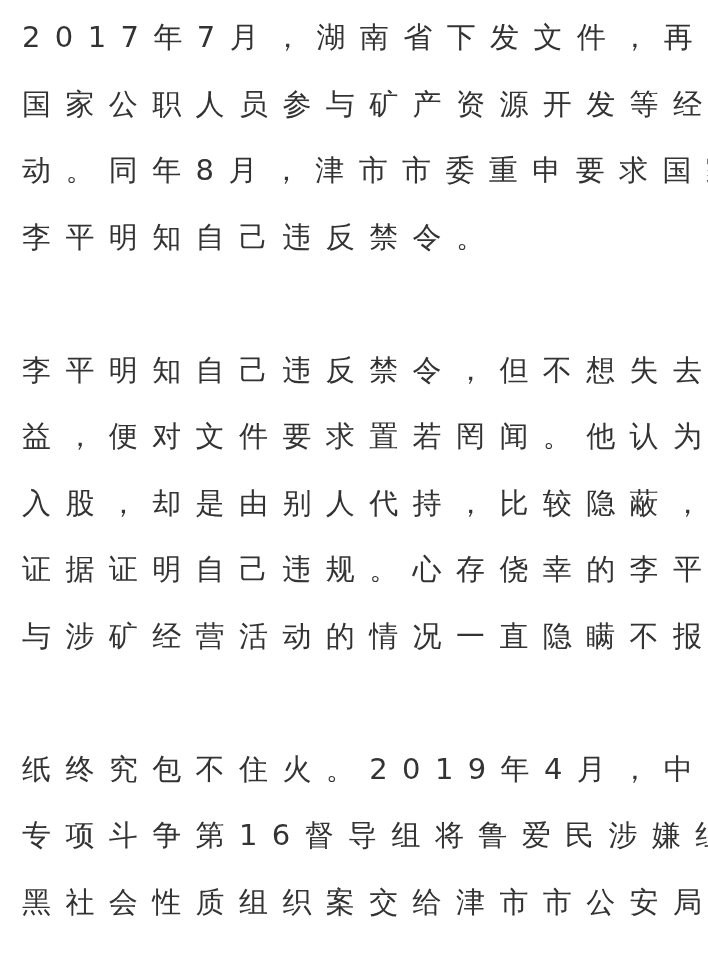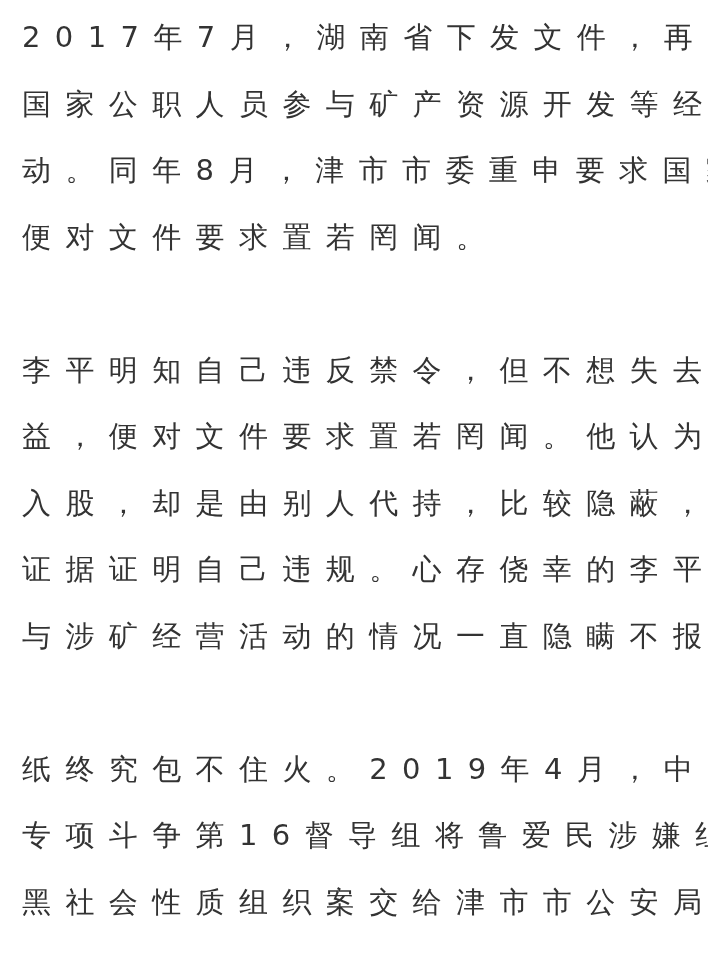--- a/index.html
+++ b/index.html
@@ -34,21 +34,21 @@
     }
   </style>
 </head>
 <body>
 
 <div class="article">
   <div class="para">
     <span class="line">2017年7月，湖南省下发文件，再次强调禁止</span>
     <span class="line">国家公职人员参与矿产资源开发等经营性活</span>
     <span class="line">动。同年8月，津市市委重申要求国家公职人</span>
-    <span class="line">便对文件要求置若罔闻。</span>
+    <span class="line">李平明知自己违反禁令。</span>
   </div>
   <div class="para">
     <span class="line">李平明知自己违反禁令，但不想失去既得利</span>
     <span class="line">益，便对文件要求置若罔闻。他认为自己虽然</span>
     <span class="line">入股，却是由别人代持，比较隐蔽，没有直接</span>
     <span class="line">证据证明自己违规。心存侥幸的李平对违规参</span>
     <span class="line">与涉矿经营活动的情况一直隐瞒不报。</span>
   </div>
   <div class="para">
     <span class="line">纸终究包不住火。2019年4月，中央扫黑除恶</span>

